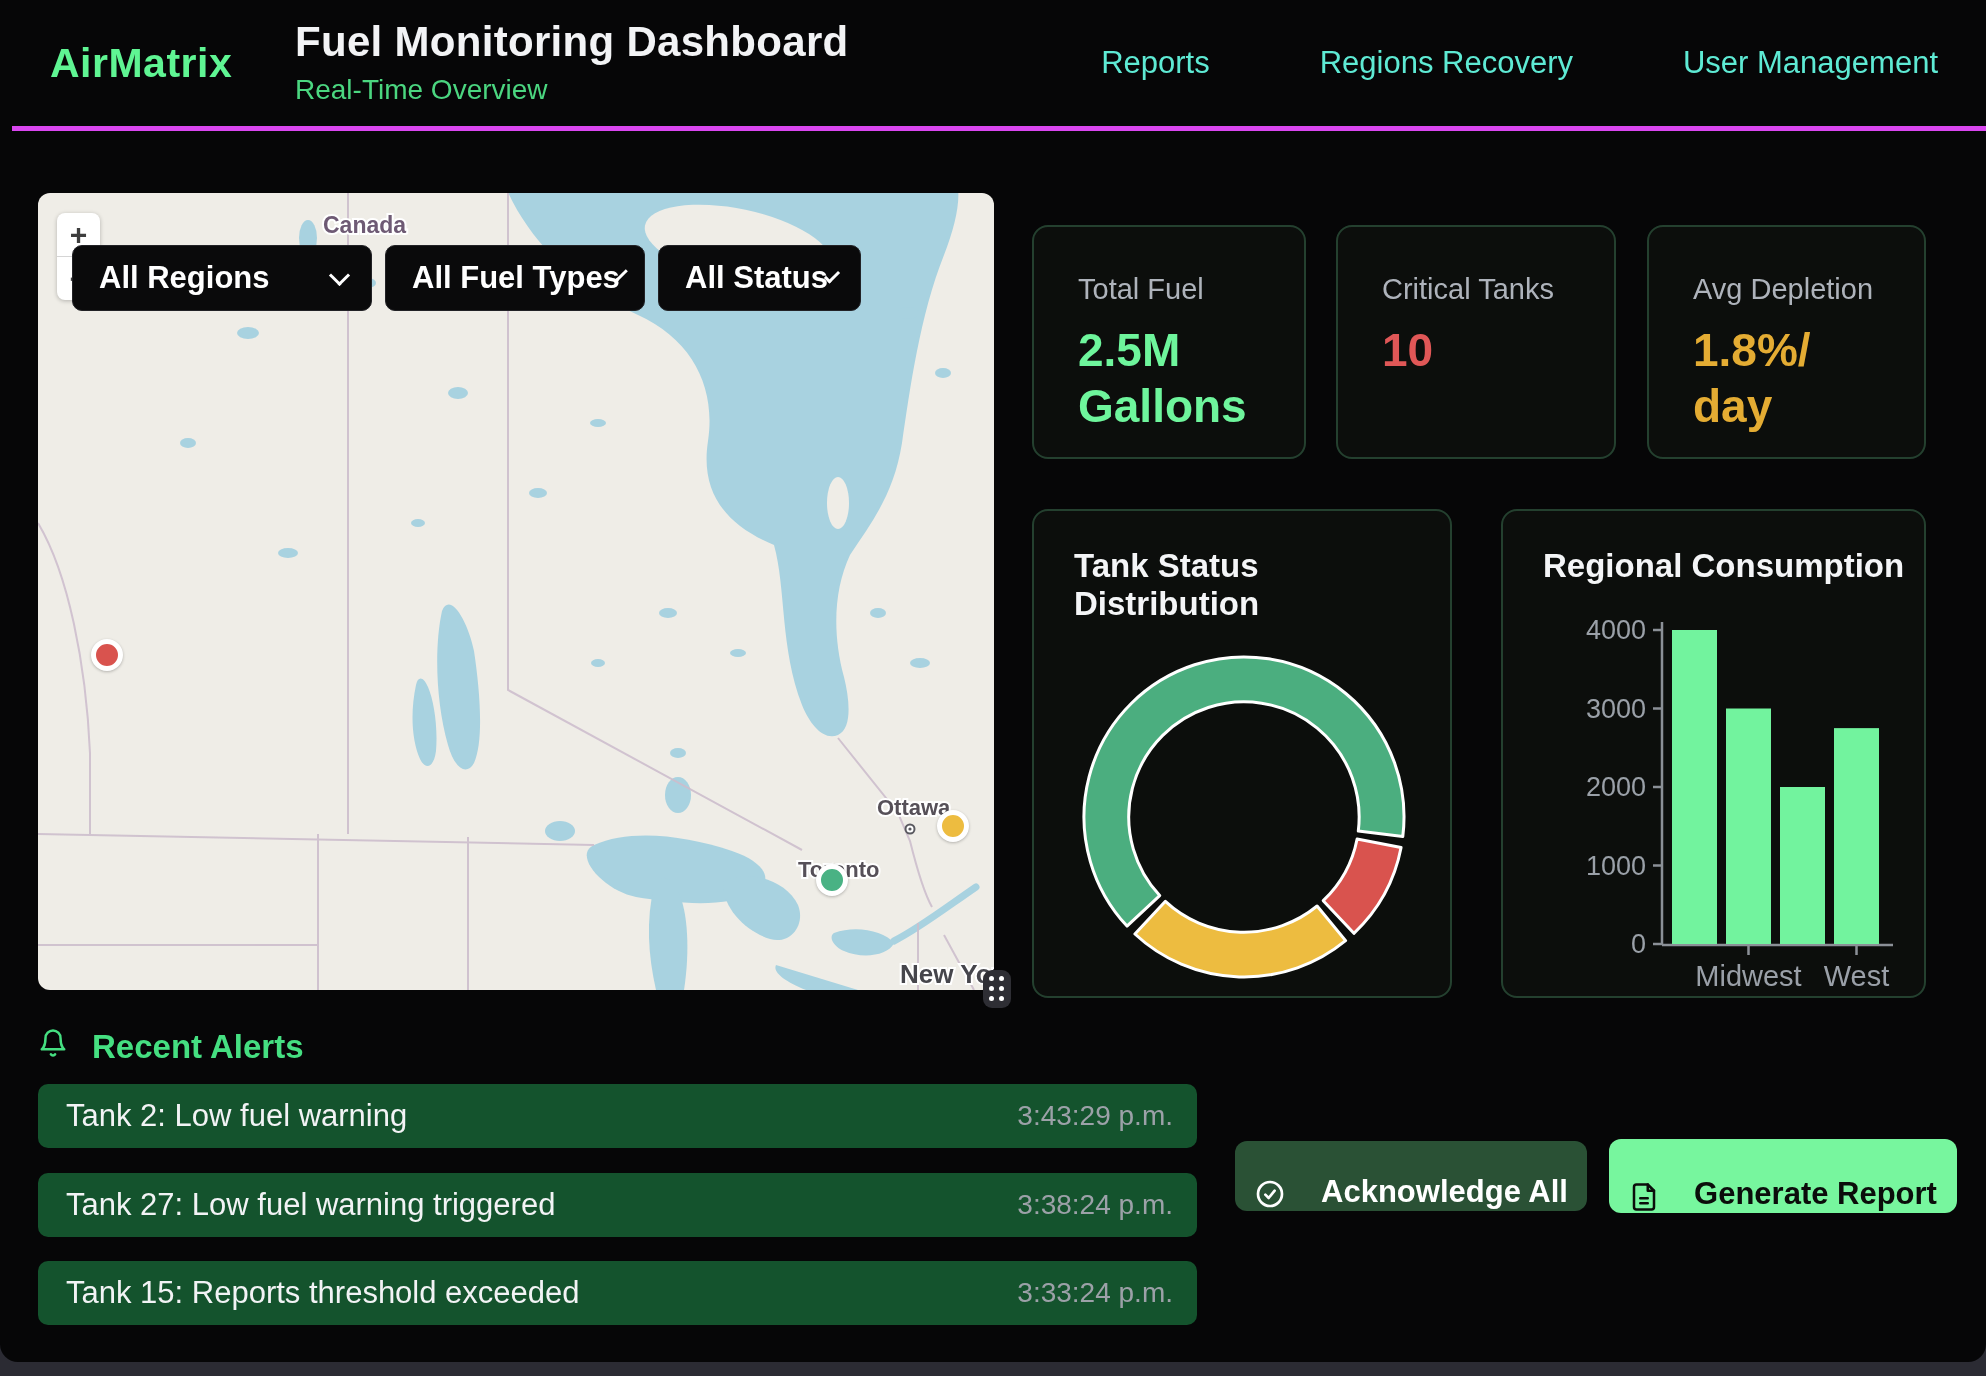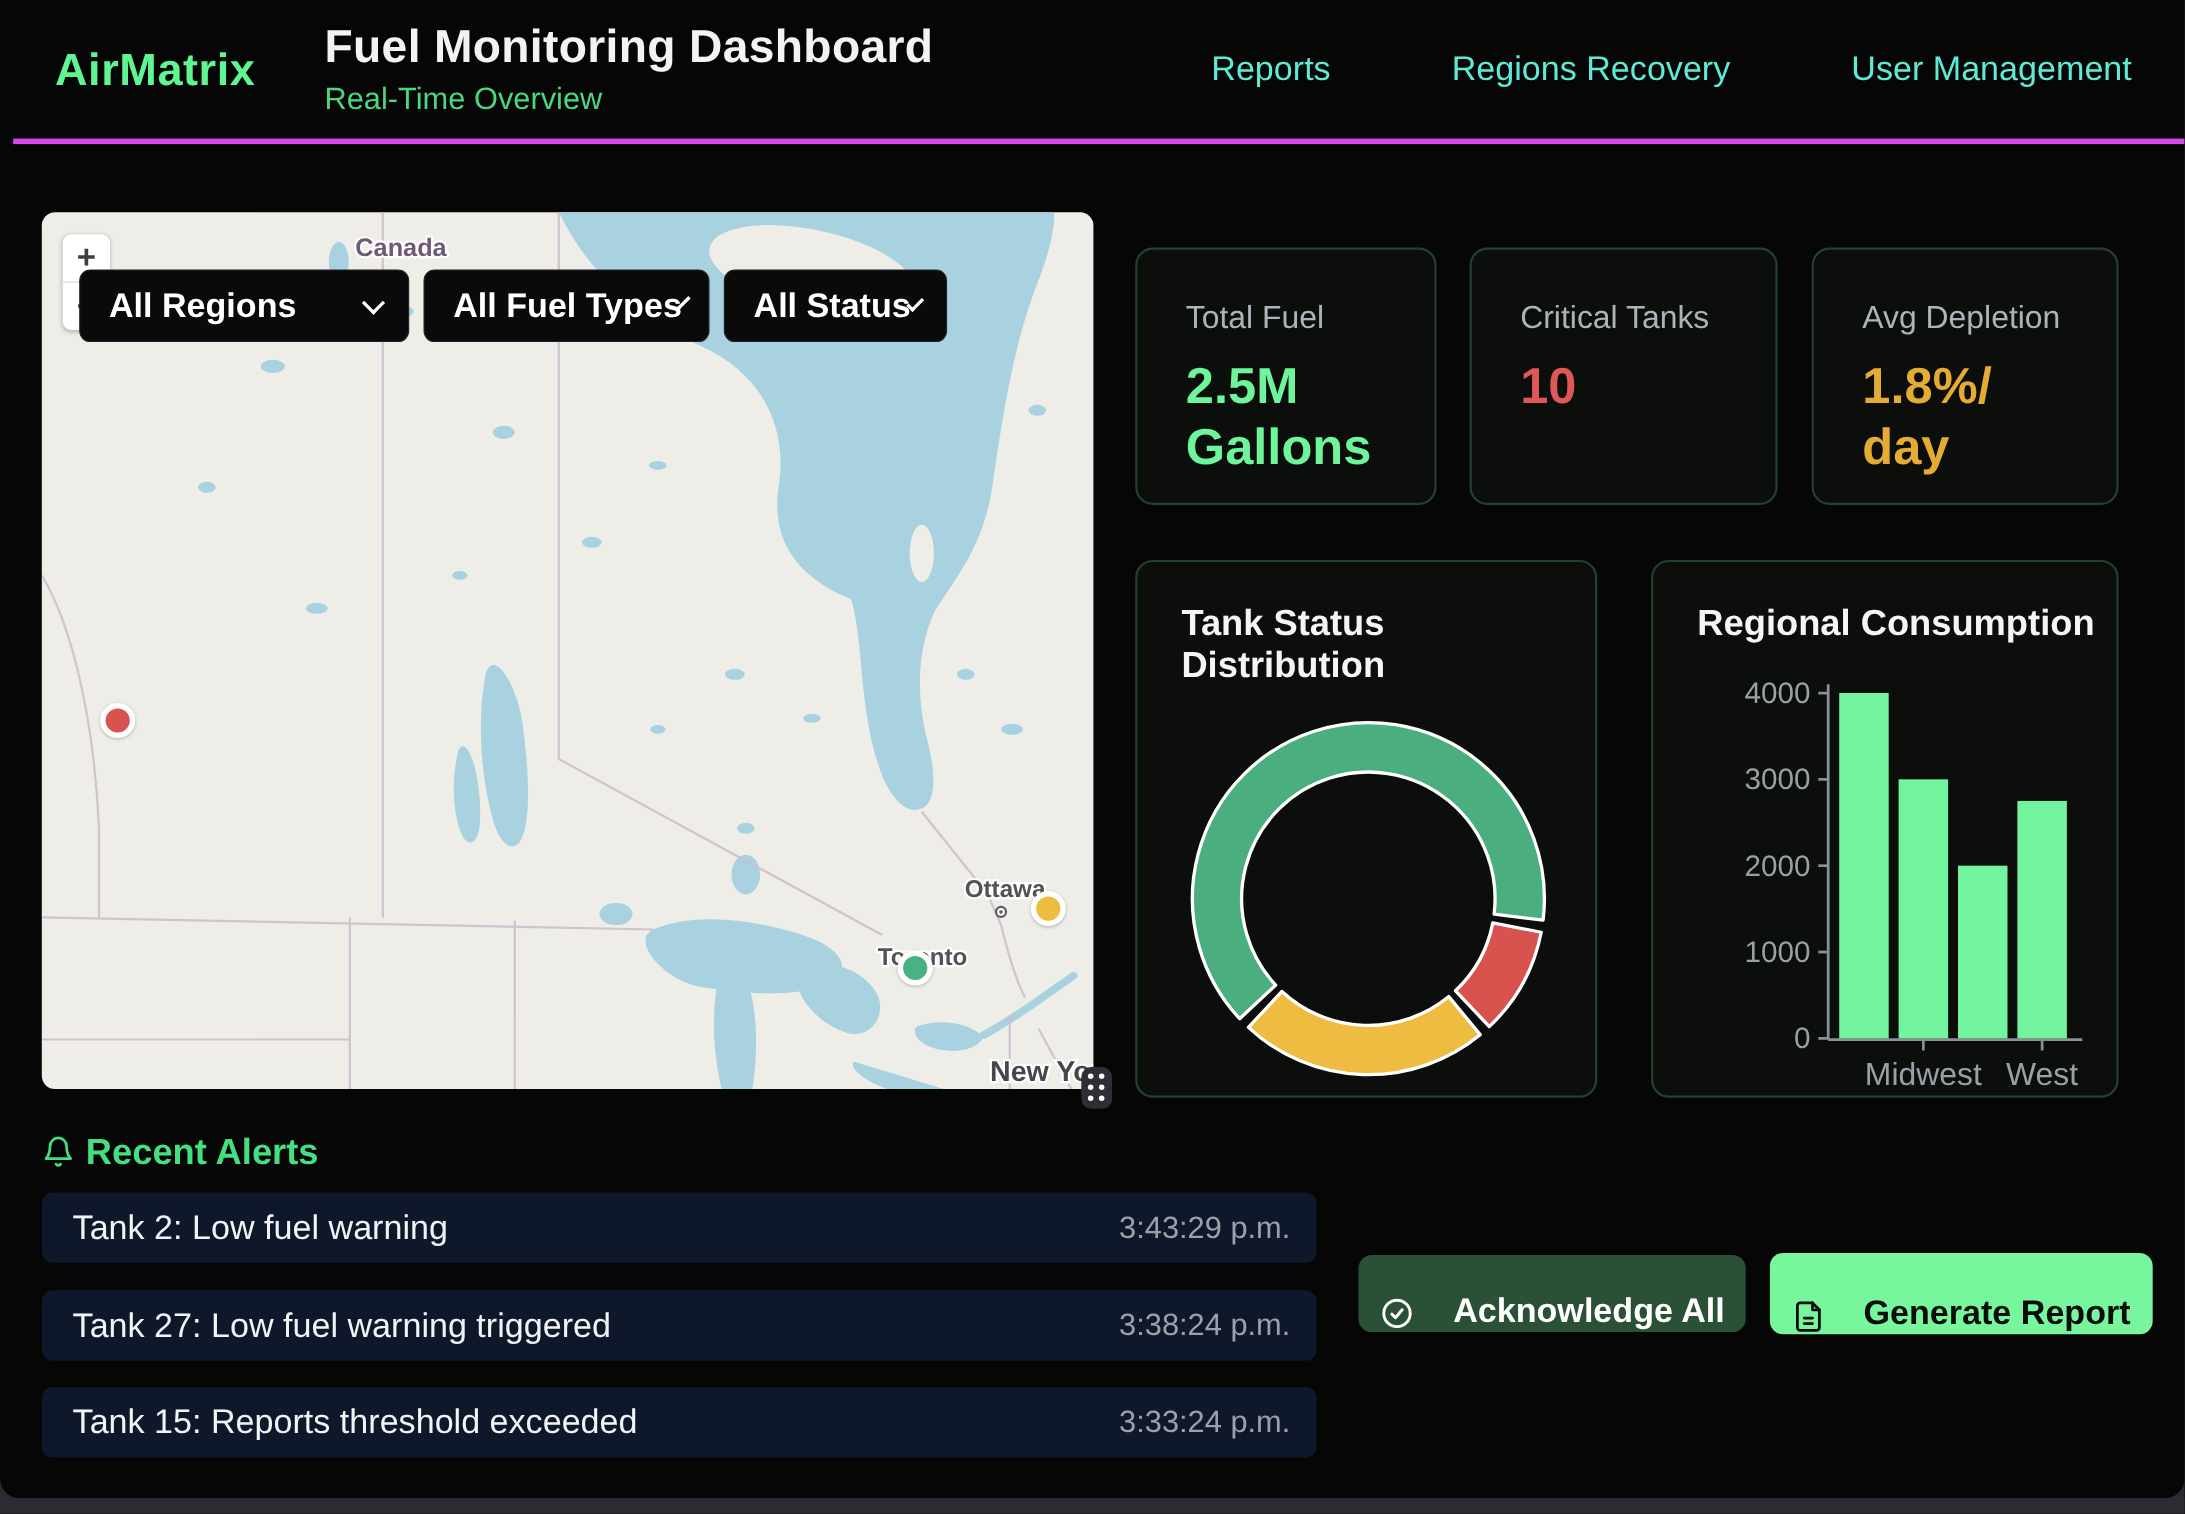--- a/index.html
+++ b/index.html
@@ -57,23 +57,23 @@
   .stat-label{font-size:29px;color:#AEB3BB}
   .stat-value{font-size:46px;font-weight:700;line-height:1.22;margin-top:16px;max-width:195px;overflow-wrap:break-word}
 
   
   .chart-card{top:509px;height:489px}
   .chart-title{position:absolute;left:40px;top:36px;font-size:33px;font-weight:700;color:#F4F5F7}
   .chart-card svg{position:absolute;left:0;top:0}
   .chart-card svg text{font-family:"Liberation Sans",sans-serif}
 
   
-  .alerts-header{position:absolute;left:38px;top:1028px;display:flex;align-items:center;gap:10px}
+  .alerts-header{position:absolute;left:38px;top:1028px;display:flex;gap:24px}
   .alerts-title{font-size:33px;font-weight:700;color:#45DF81}
-  .alert-row{position:absolute;left:38px;width:1159px;height:64px;background:#0f172a;border-radius:10px;
+  .alert-row{position:absolute;left:38px;width:1159px;height:64px;background:#14532d;border-radius:10px;
              display:flex;align-items:center;padding:0 24px 0 28px;box-sizing:border-box;cursor:pointer}
   .alert-msg{font-size:31px;color:#F2F3F5}
   .alert-time{margin-left:auto;font-size:28px;color:#9CA1A8}
 
   
   .btn{position:absolute;display:flex;align-items:flex-end;justify-content:center;gap:35px;
        border-radius:12px;font-size:31px;font-weight:700;cursor:pointer;border:none}
   .btn-ack{left:1235px;top:1141px;width:352px;height:70px;background:#2A5135;color:#FFFFFF}
   .btn-gen{left:1609px;top:1139px;width:348px;height:74px;background:#77F69E;color:#0B0D0B}
 </style>

